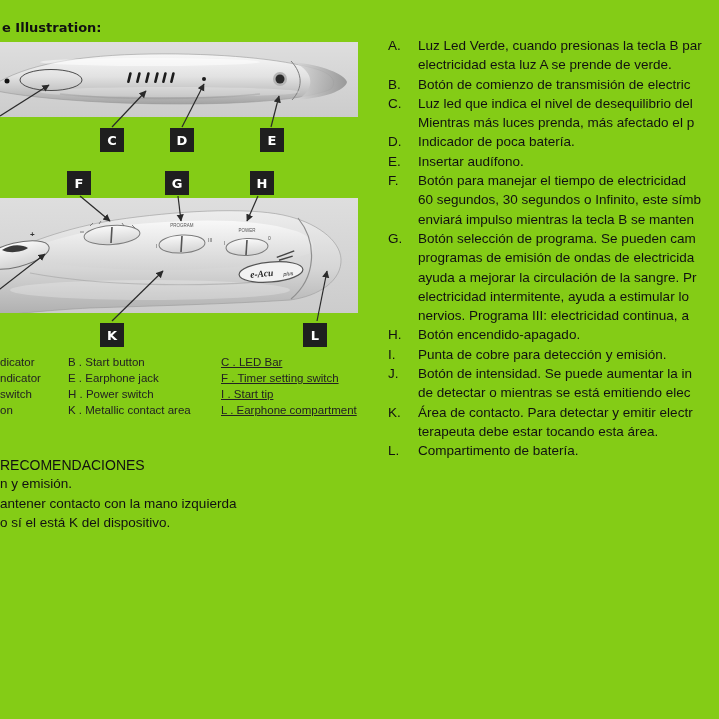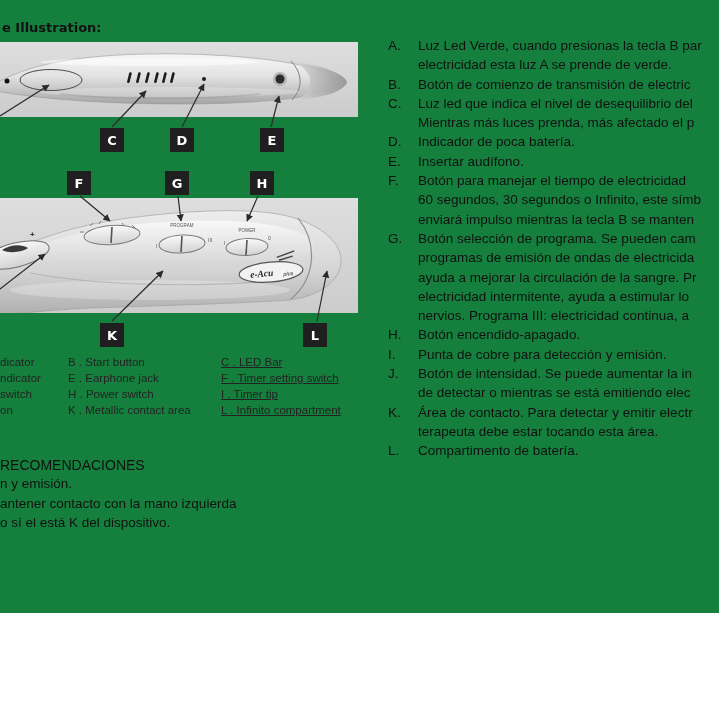--- a/index.html
+++ b/index.html
@@ -1,16 +1,16 @@
 <!DOCTYPE html>
 <html><head>
 <meta charset="utf-8">
 <style>
   html,body{margin:0;padding:0;background:#fff;}
-  #page{position:relative;width:719px;height:613px;background:#15803d;overflow:hidden;
+  #page{position:relative;width:719px;height:719px;background:#84cc16;overflow:hidden;
         font-family:"Liberation Sans",sans-serif;color:#1a1a1a;}
   
   .ill-header{position:absolute;left:2px;top:20px;font-size:13px;font-weight:bold;
               font-family:"DejaVu Sans",sans-serif;color:#111;}
   
   .photo{position:absolute;left:0;width:358px;background:linear-gradient(#dedede,#cccccc);z-index:1;}
   #photo1{top:42px;height:75px;}
   #photo2{top:198px;height:115px;}
   
   .plabel{position:absolute;width:24px;height:24px;background:#1f1f1f;color:#fff;z-index:4;
@@ -182,26 +182,26 @@
       <span class="lg-c3">C .  LED Bar</span>
     </div>
     <div class="lg-row">
       <span class="lg-c1">ndicator</span>
       <span class="lg-c2">E .  Earphone jack</span>
       <span class="lg-c3">F .  Timer setting switch</span>
     </div>
     <div class="lg-row">
       <span class="lg-c1">switch</span>
       <span class="lg-c2">H .  Power switch</span>
-      <span class="lg-c3">I .  Timer tip</span>
+      <span class="lg-c3">I .  Start tip</span>
     </div>
     <div class="lg-row">
       <span class="lg-c1">on</span>
       <span class="lg-c2">K .  Metallic contact area</span>
-      <span class="lg-c3">L .  Infinito compartment</span>
+      <span class="lg-c3">L .  Earphone compartment</span>
     </div>
   </div>
 
   <div id="reco-title">RECOMENDACIONES</div>
   <div id="reco-lines">
     <div>n y emisión.</div>
     <div>antener contacto con la mano izquierda</div>
     <div>o sí el está K del dispositivo.</div>
   </div>
 

